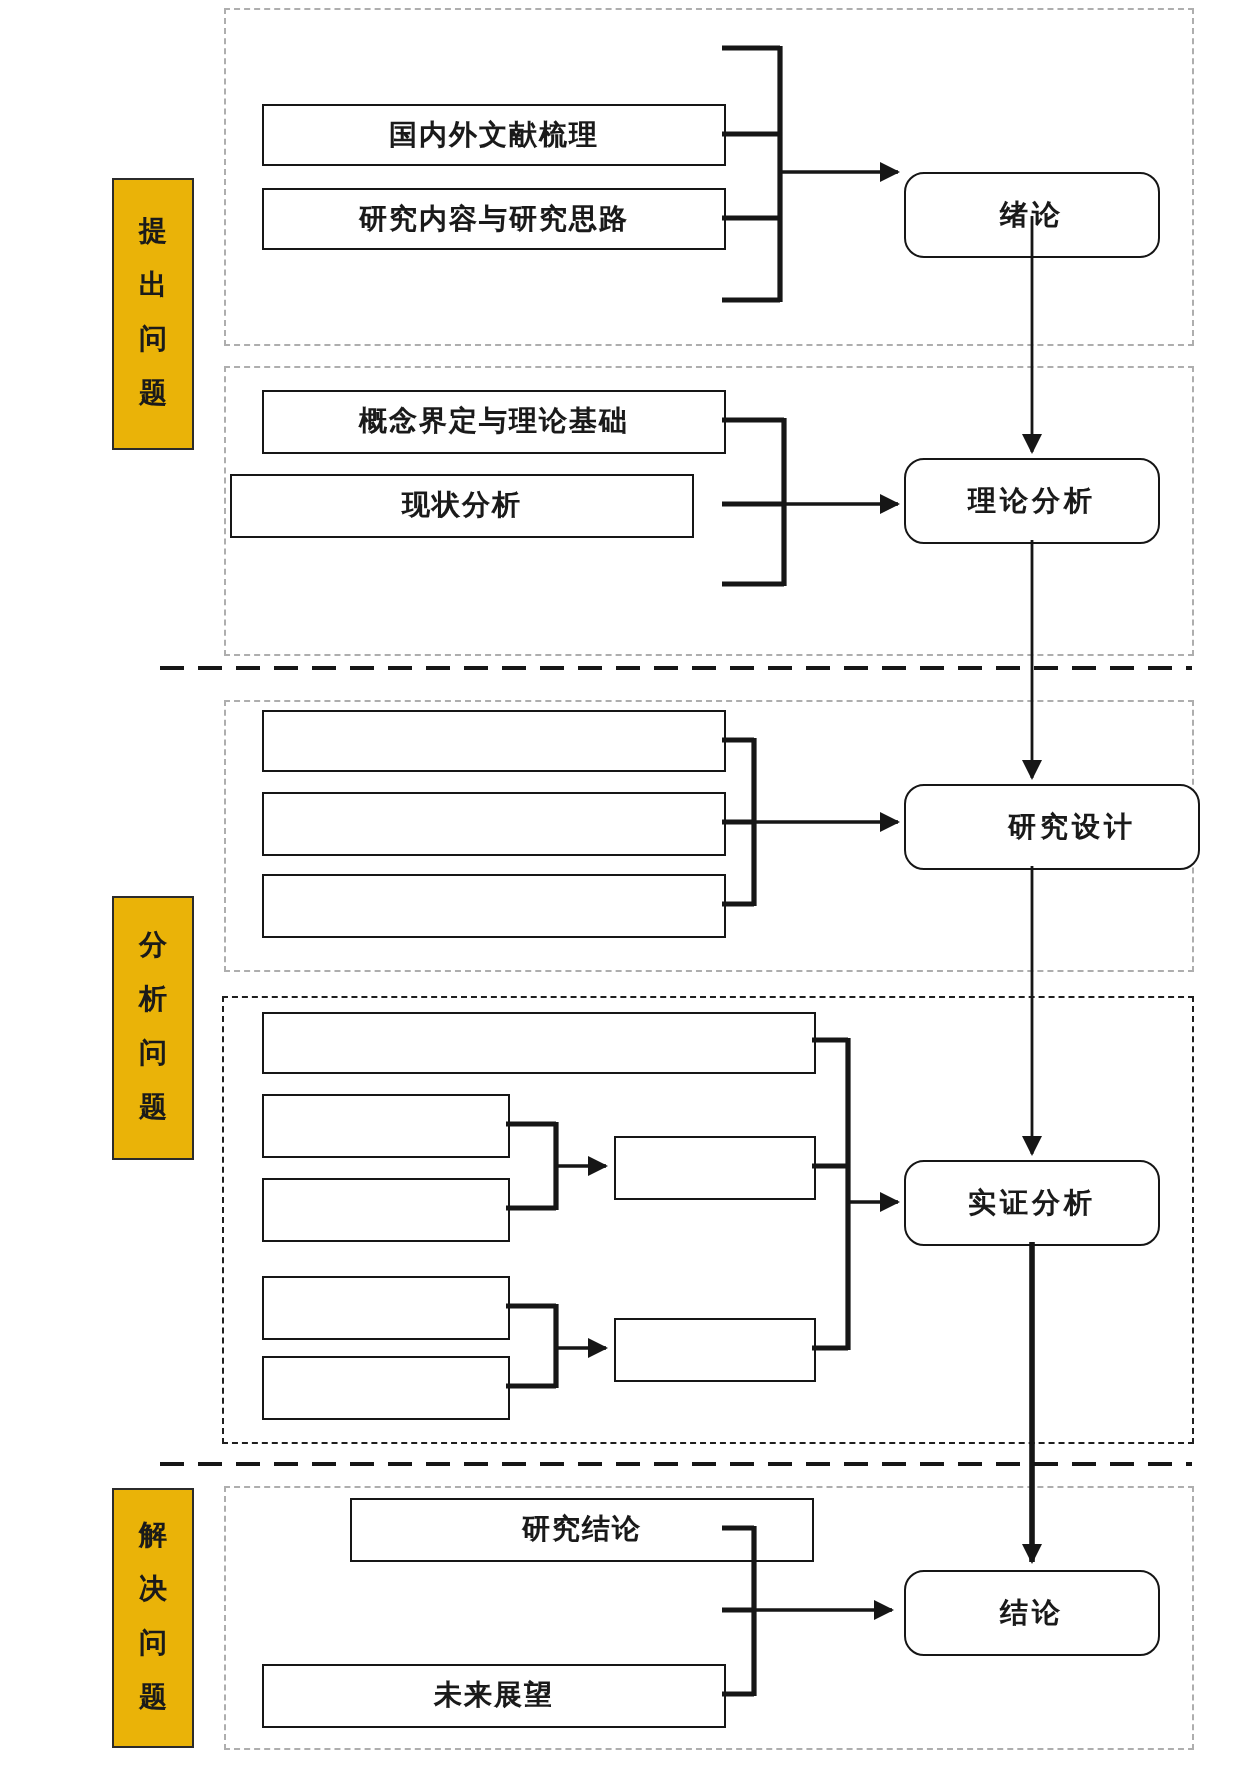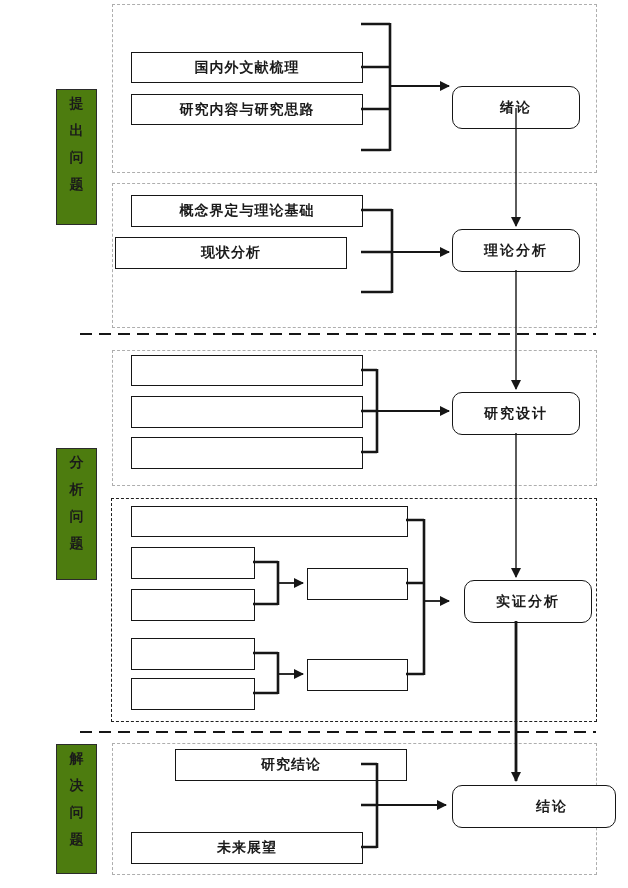--- a/index.html
+++ b/index.html
@@ -17,22 +17,22 @@
     position:absolute;border:1.4px solid #161616;background:#ffffff;
     display:flex;align-items:center;justify-content:center;
     font-size:14px;font-weight:600;letter-spacing:1px;white-space:nowrap;
   }
   .stage{
     position:absolute;width:126px;height:41px;border:1.6px solid #161616;border-radius:10px;
     background:#ffffff;display:flex;align-items:center;justify-content:center;
     font-size:14px;font-weight:600;letter-spacing:2px;white-space:nowrap;
   }
   .phase{
-    position:absolute;width:39px;border:1.2px solid #2b2b2b;background:#4d7c0f;
-    display:flex;justify-content:center;
+    position:absolute;width:39px;border:1.2px solid #2b2b2b;background:#eab308;
+    display:flex;align-items:center;justify-content:center;
   }
   .phase .vtext{
     width:16px;word-break:break-all;text-align:center;
     font-size:14px;font-weight:600;line-height:27px;
   }
   svg.wires{position:absolute;left:0;top:0;pointer-events:none;}
   .bk{stroke:#161616;stroke-width:2.6;fill:none;}
   .ar{stroke:#161616;stroke-width:1.8;fill:none;}
   .fl{stroke:#161616;stroke-width:1.4;fill:none;}
   .flb{stroke:#161616;stroke-width:2.8;fill:none;}
@@ -77,23 +77,23 @@
   <div class="node" style="left:131px;top:638px;width:122px;height:30px;"></div>
   <div class="node" style="left:131px;top:678px;width:122px;height:30px;"></div>
   <div class="node" style="left:307px;top:568px;width:99px;height:30px;"></div>
   <div class="node" style="left:307px;top:659px;width:99px;height:30px;"></div>
 
   <div class="node" style="left:131px;top:749px;width:230px;height:30px;margin-left:44px;">研究结论</div>
   <div class="node" style="left:131px;top:832px;width:230px;height:30px;">未来展望</div>
 
   <div class="stage" style="left:452px;top:66px;margin-top:20px;">绪论</div>
   <div class="stage" style="left:452px;top:229px;">理论分析</div>
-  <div class="stage" style="left:452px;top:392px;">研究设计</div>
-  <div class="stage" style="left:452px;top:580px;margin-left:12px;">实证分析</div>
-  <div class="stage" style="left:452px;top:785px;padding-left:36px;">结论</div>
+  <div class="stage" style="left:452px;top:392px;padding-left:20px;">研究设计</div>
+  <div class="stage" style="left:452px;top:580px;">实证分析</div>
+  <div class="stage" style="left:452px;top:785px;">结论</div>
 
   <svg class="wires" width="628" height="888" viewBox="0 0 628 888">
     <defs>
       <marker id="ah" markerUnits="userSpaceOnUse" markerWidth="11" markerHeight="10" refX="9" refY="5" orient="auto">
         <path d="M0,0 L10,5 L0,10 Z" fill="#161616"></path>
       </marker>
     </defs>
 
     <path class="bk" d="M361 24 H390 M361 67 H390 M361 109 H390 M361 150 H390 M390 23 V151"></path>
     <path class="bk" d="M361 210 H392 M361 252 H392 M361 292 H392 M392 209 V293"></path>

